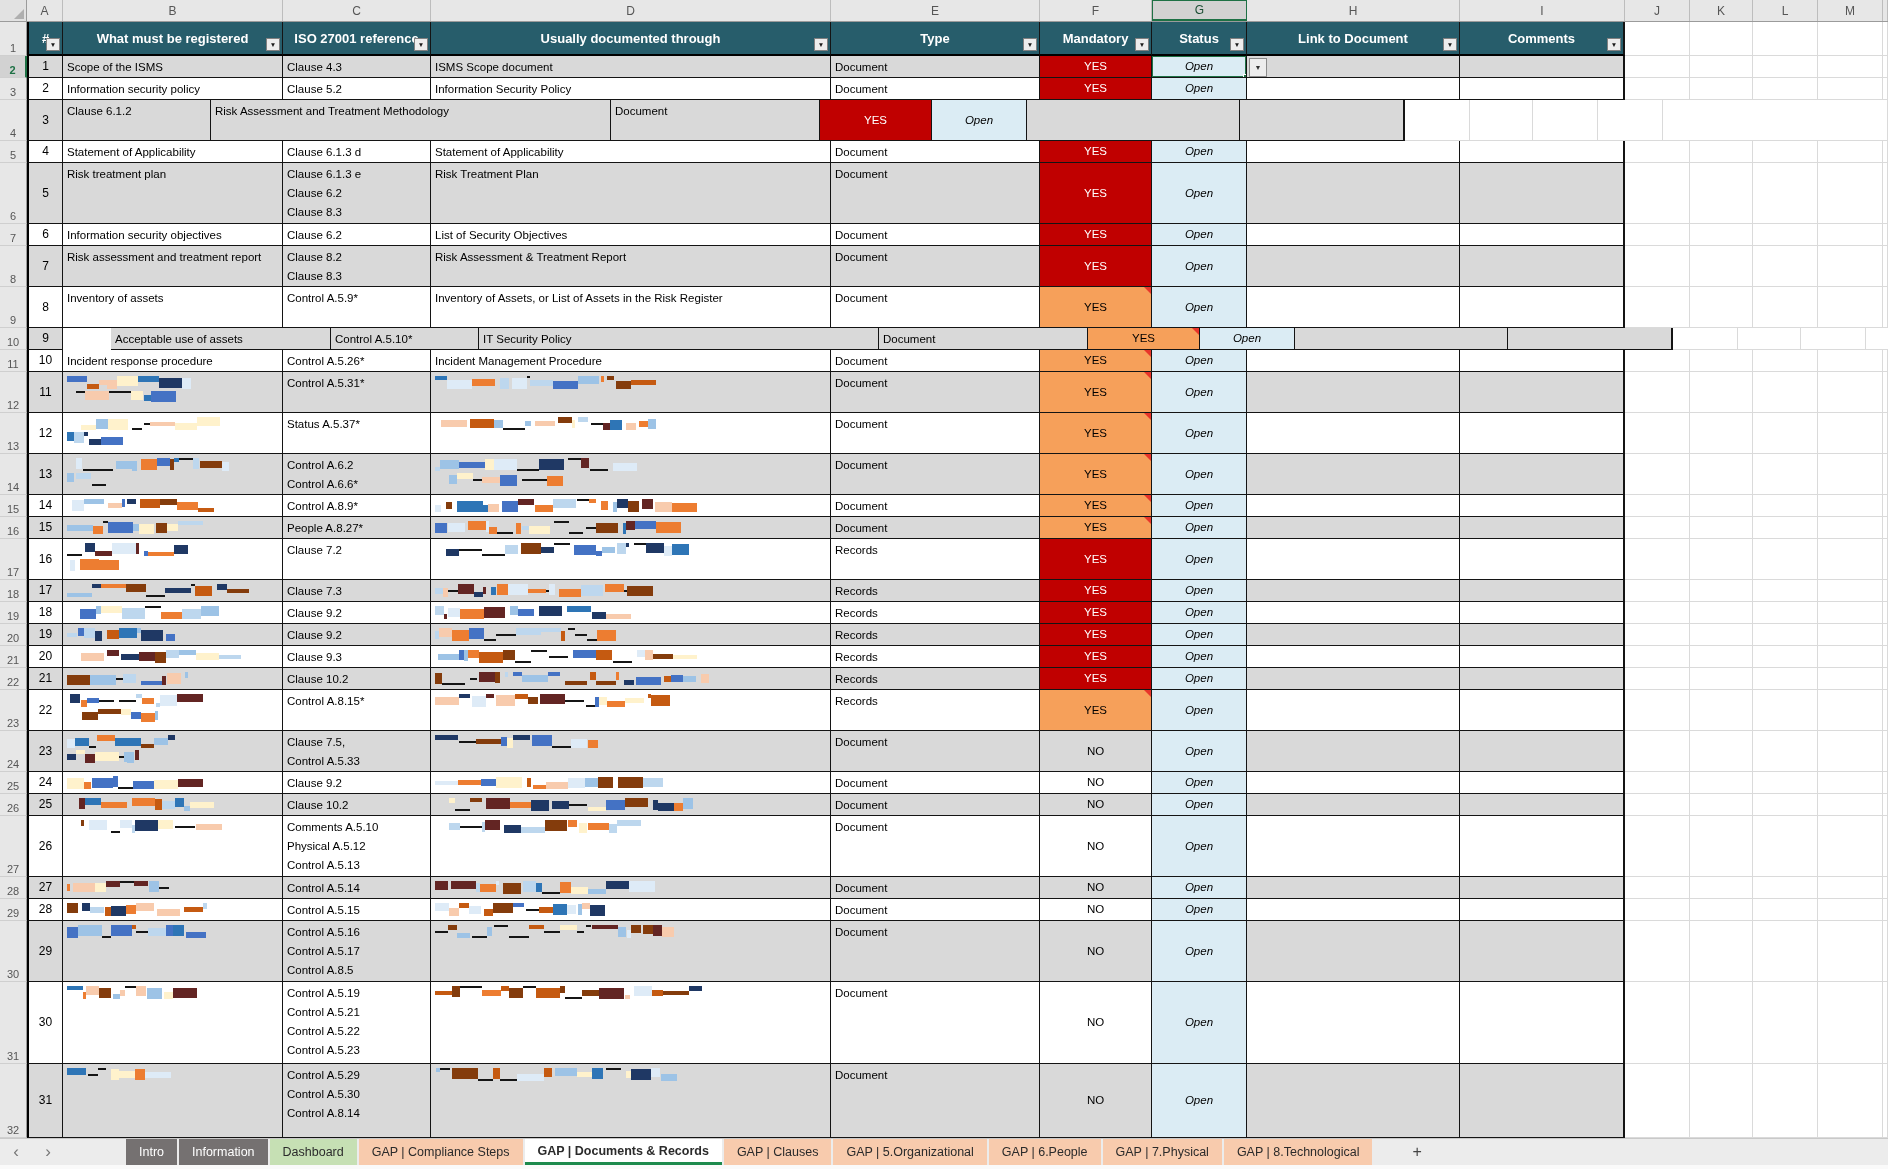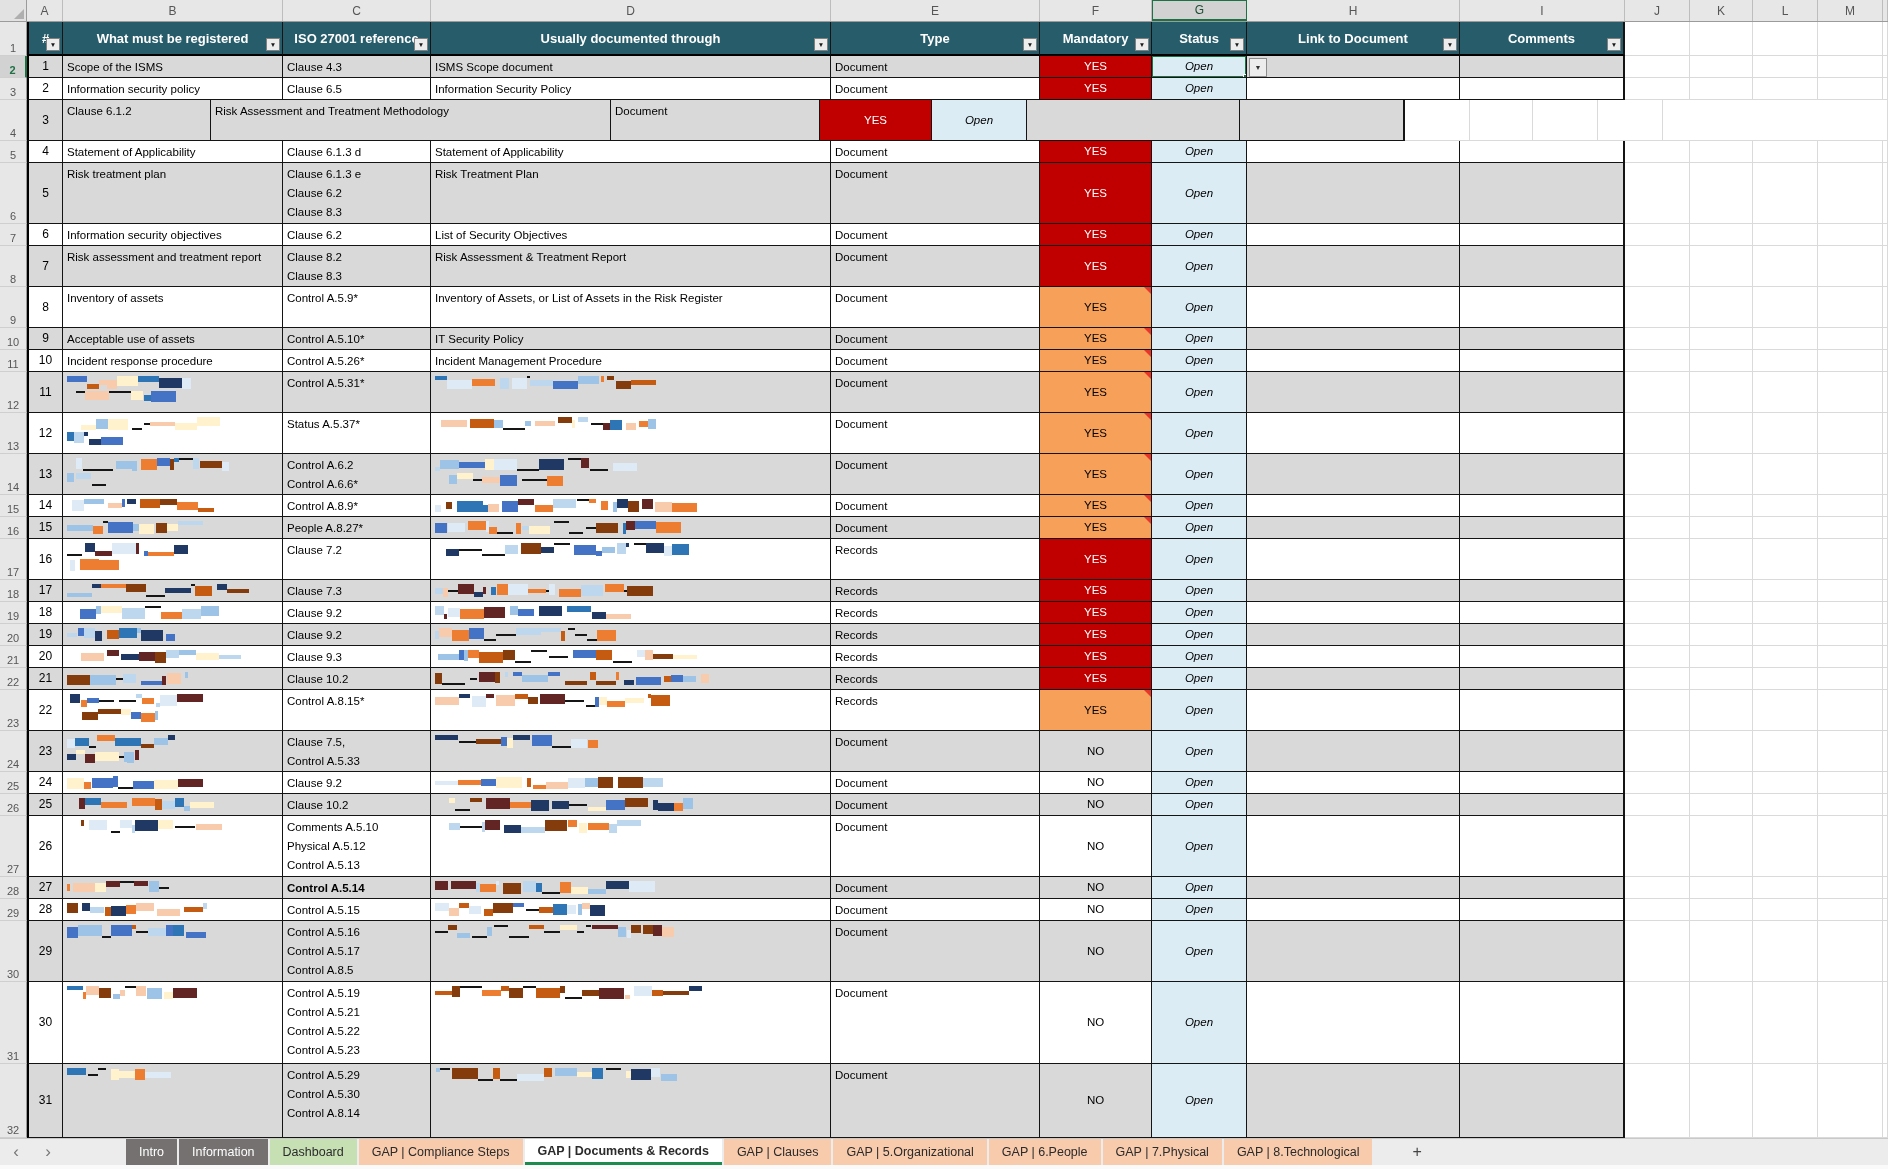--- a/index.html
+++ b/index.html
@@ -157,21 +157,21 @@
         <div class="empty" style="width: 63px;"></div>
         <div class="empty" style="width: 65px;"></div>
         <div class="empty" style="width: 65px;"></div>
         <div class="empty" style="flex: 1 1 0%;"></div>
       </div>
       <div class="row" style="height: 22px;">
         <div class="gut" style="height: 22px;">3</div>
         <div class="cell vc tleft w" style="width: 36px; font-size: 12px;">2</div>
         <div class="cell w" style="width: 220px;">Information security policy</div>
         <div class="cell clines w" style="width: 148px;">
-          <div>Clause 6.5</div>
+          <div>Clause 5.2</div>
         </div>
         <div class="cell w" style="width: 400px;">Information Security Policy</div>
         <div class="cell w" style="width: 209px;">Document</div>
         <div class="cell vc mand-red" style="width: 112px;">
           <span>YES</span>
         </div>
         <div class="cell vc status" style="width: 95px;">
           <span>Open</span>
         </div>
         <div class="cell w" style="width: 213px;"></div>
@@ -319,21 +319,21 @@
         <div class="cell tright w" style="width: 165px;"></div>
         <div class="empty" style="width: 65px;"></div>
         <div class="empty" style="width: 63px;"></div>
         <div class="empty" style="width: 65px;"></div>
         <div class="empty" style="width: 65px;"></div>
         <div class="empty" style="flex: 1 1 0%;"></div>
       </div>
       <div class="row" style="height: 22px;">
         <div class="gut" style="height: 22px;">10</div>
         <div class="cell vc tleft g" style="width: 36px; font-size: 12px;">9</div>
-        <div class="cell g" style="width: 220px;">Acceptable use of assets</div>
+        <div class="cell g" style="width: 220px; margin-left: 48px;">Acceptable use of assets</div>
         <div class="cell clines g" style="width: 148px;">
           <div>Control A.5.10*</div>
         </div>
         <div class="cell g" style="width: 400px;">IT Security Policy</div>
         <div class="cell g" style="width: 209px;">Document</div>
         <div class="cell vc mand-orange" style="width: 112px;">
           <span>YES</span>
           <span class="flag"></span>
         </div>
         <div class="cell vc status" style="width: 95px;">
@@ -1279,21 +1279,21 @@
             <i style="width: 3px; height: 7px; background: rgb(237, 125, 49); align-self: center; margin-right: 3px;"></i>
             <i style="width: 22px; height: 9px; background: rgb(248, 203, 173); align-self: center;"></i>
             <i style="width: 11px; height: 9px; background: rgb(255, 242, 204); align-self: center;"></i>
             <i style="width: 14px; height: 6px; background: rgb(99, 37, 35); align-self: flex-start;"></i>
             <i style="width: 14px; height: 2px; background: rgb(21, 21, 21); align-self: flex-start;"></i>
             <i style="width: 14px; height: 5px; background: rgb(99, 37, 35); align-self: flex-start; margin-right: 1px;"></i>
             <i style="width: 10px; height: 11px; background: rgb(157, 195, 230); align-self: flex-start;"></i>
             <i style="width: 10px; height: 2px; background: rgb(21, 21, 21); align-self: center; margin-right: 1px;"></i>
           </div>
         </div>
-        <div class="cell clines g" style="width: 148px; font-weight: bold;">
+        <div class="cell clines g" style="width: 148px;">
           <div>Control A.5.14</div>
         </div>
         <div class="cell g" style="width: 400px;">
           <div class="mz">
             <i style="width: 13px; height: 9px; background: rgb(99, 37, 35); align-self: flex-start; margin-right: 3px;"></i>
             <i style="width: 25px; height: 8px; background: rgb(99, 37, 35); align-self: flex-start;"></i>
             <i style="width: 4px; height: 9px; background: rgb(189, 215, 238); align-self: center;"></i>
             <i style="width: 16px; height: 8px; background: rgb(237, 125, 49); align-self: center;"></i>
             <i style="width: 3px; height: 4px; background: rgb(222, 235, 247); align-self: flex-start; margin-right: 4px;"></i>
             <i style="width: 18px; height: 11px; background: rgb(132, 60, 12); align-self: flex-end; margin-right: 2px;"></i>

